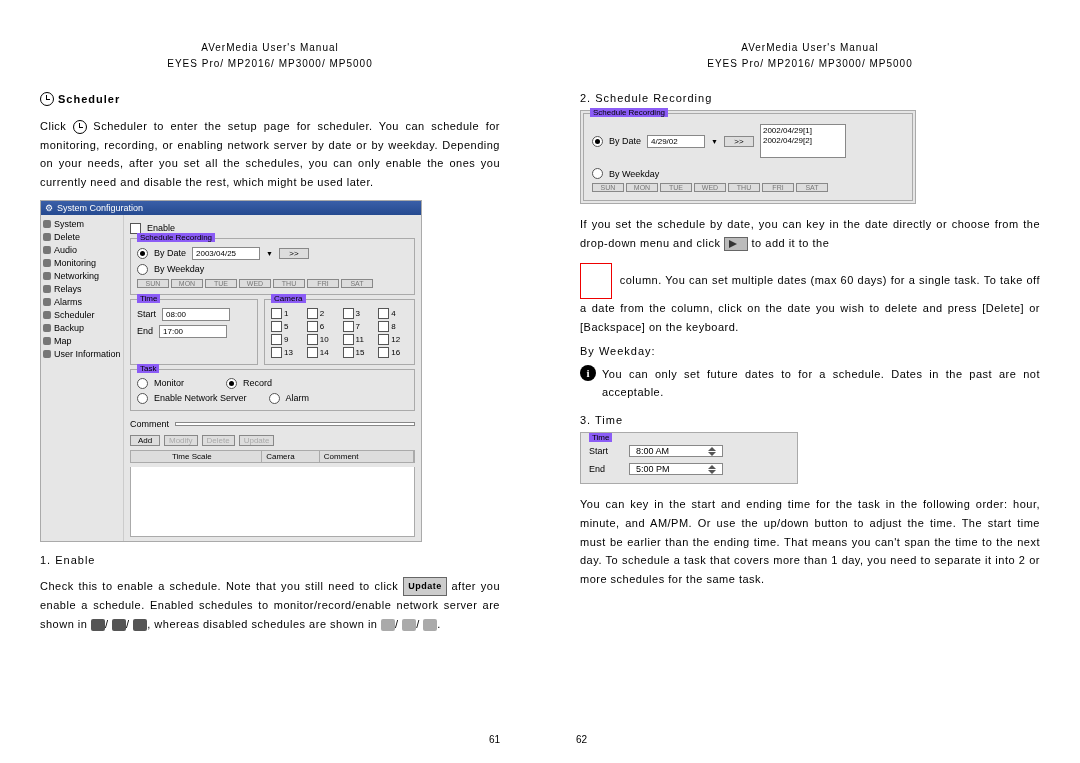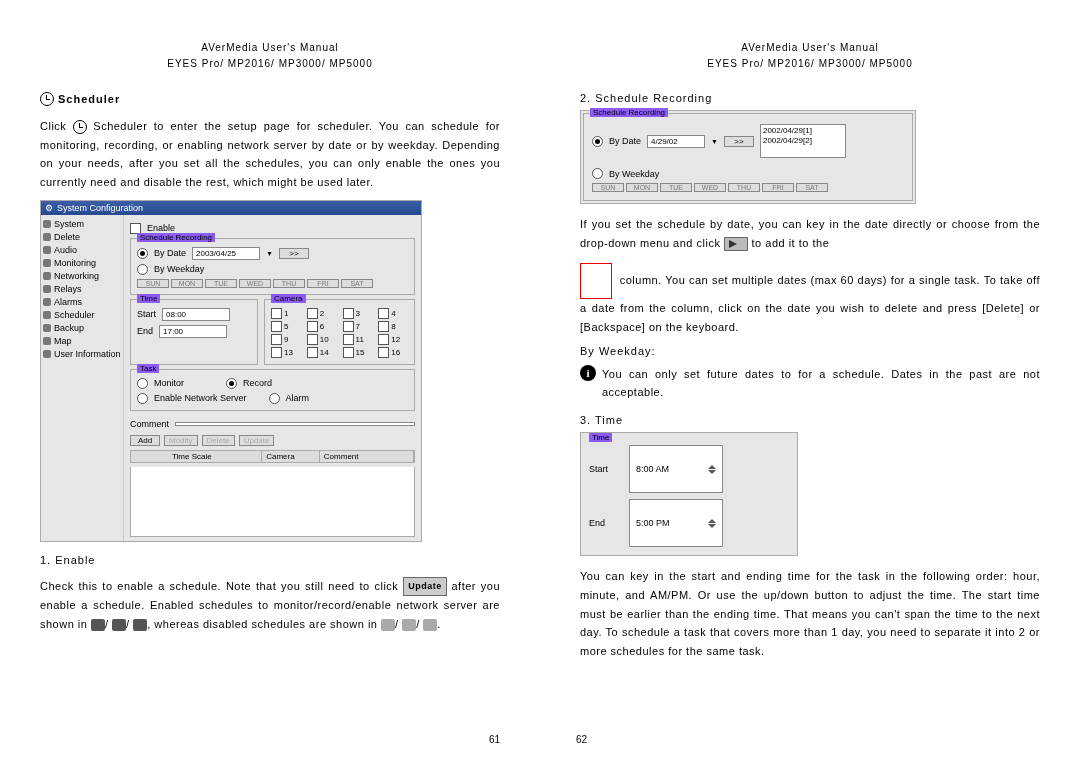--- a/index.html
+++ b/index.html
@@ -174,21 +174,21 @@
     display:flex; flex-direction:column;
   }
 
   
   .time-panel {
     background:#e6e6e6; border:1px solid #aaa; width:200px; padding:6px 8px 8px 8px; font-size:9px; margin:6px 0 10px 0;
     position:relative;
   }
   .time-panel .group-label{top:0;left:8px;}
   .time-row{display:flex;align-items:center;gap:10px;margin-top:6px;}
-  .time-box{background:#fff;border:1px solid #888;padding:18px 6px;width:80px;display:flex;justify-content:space-between;align-items:center;}
+  .time-box{background:#fff;border:1px solid #888;padding:0 6px;width:80px;display:flex;justify-content:space-between;align-items:center;}
   .spin{display:flex;flex-direction:column;gap:0;}
   .spin div{width:0;height:0;border-left:4px solid transparent;border-right:4px solid transparent;}
   .spin .up{border-bottom:4px solid #555;}
   .spin .down{border-top:4px solid #555;margin-top:1px;}
 
   .arrow-icon{
     display:inline-block;width:22px;height:12px;background:#bbb;border:1px solid #666;position:relative;vertical-align:middle;
   }
   .arrow-icon::after{content:"";position:absolute;top:2px;left:4px;width:0;height:0;border-top:4px solid transparent;border-bottom:4px solid transparent;border-left:8px solid #333;}
 

